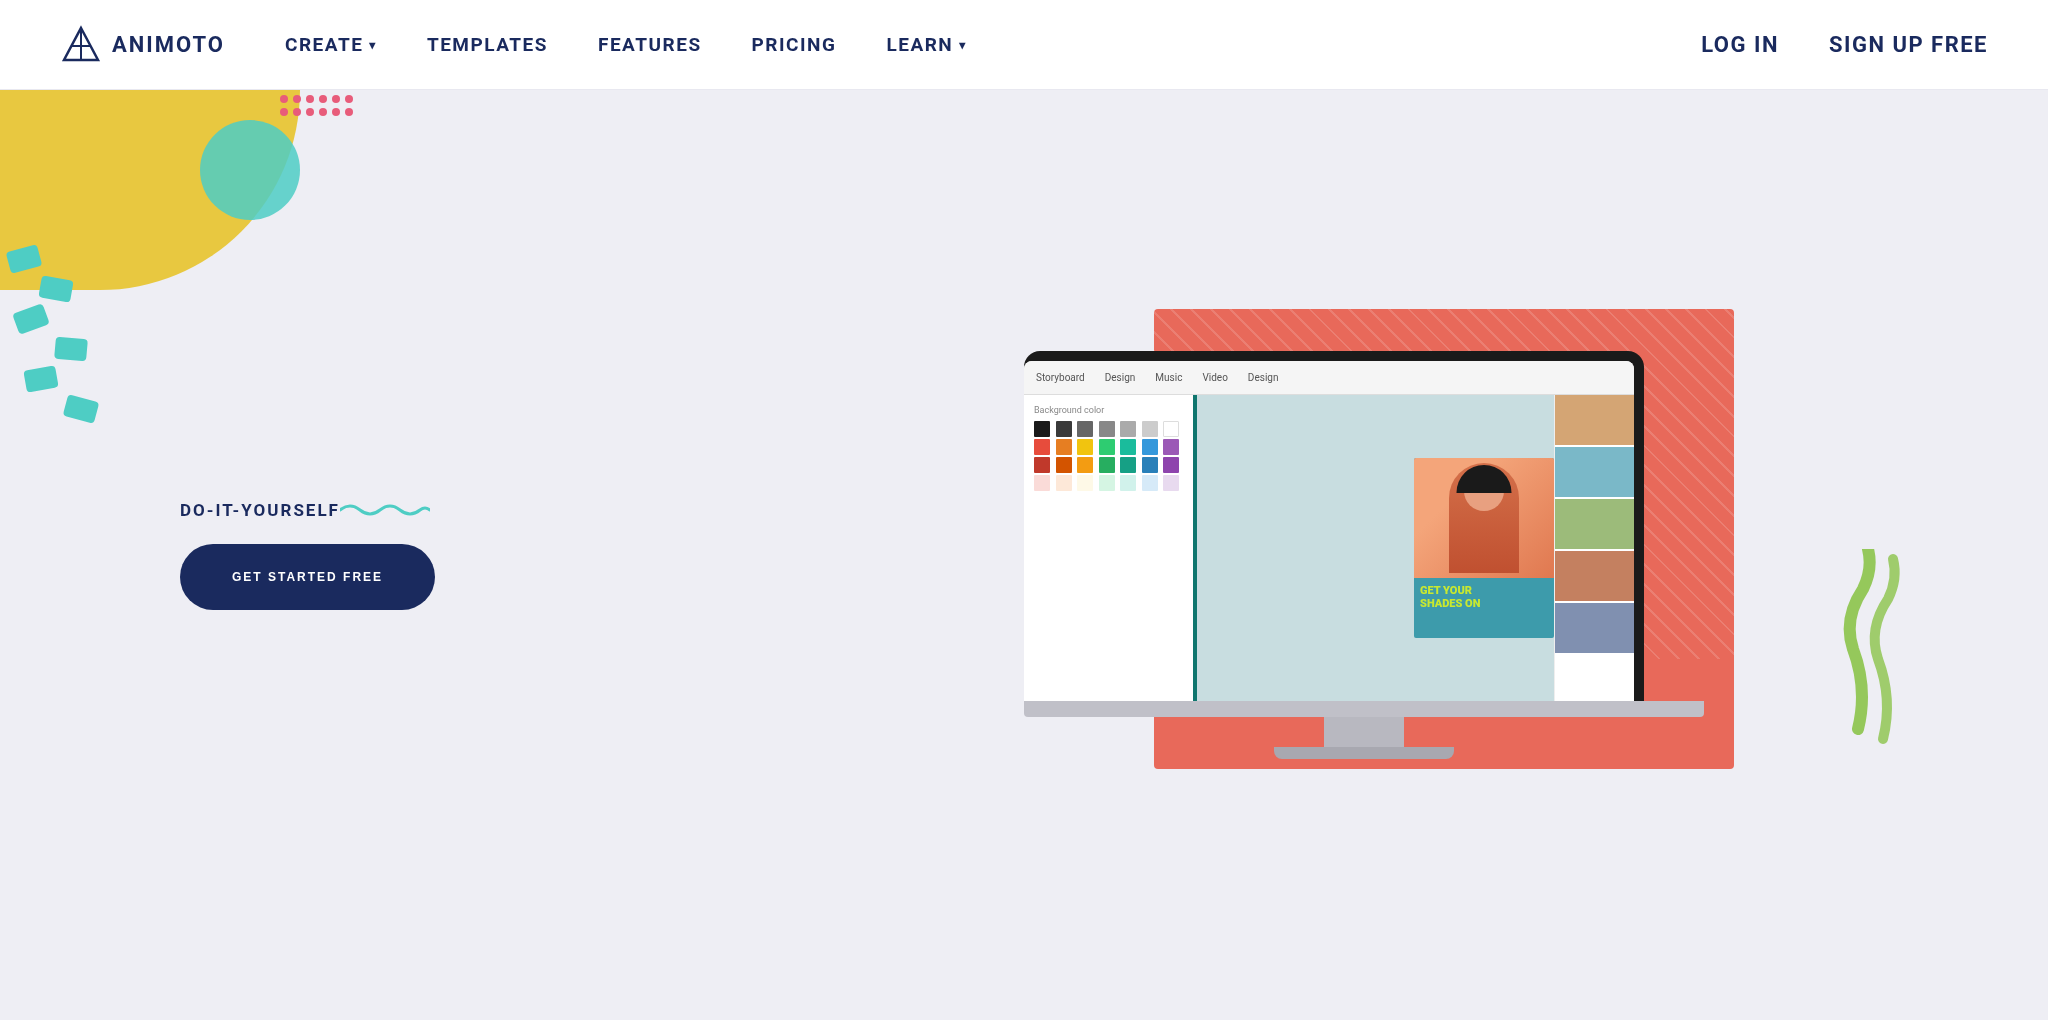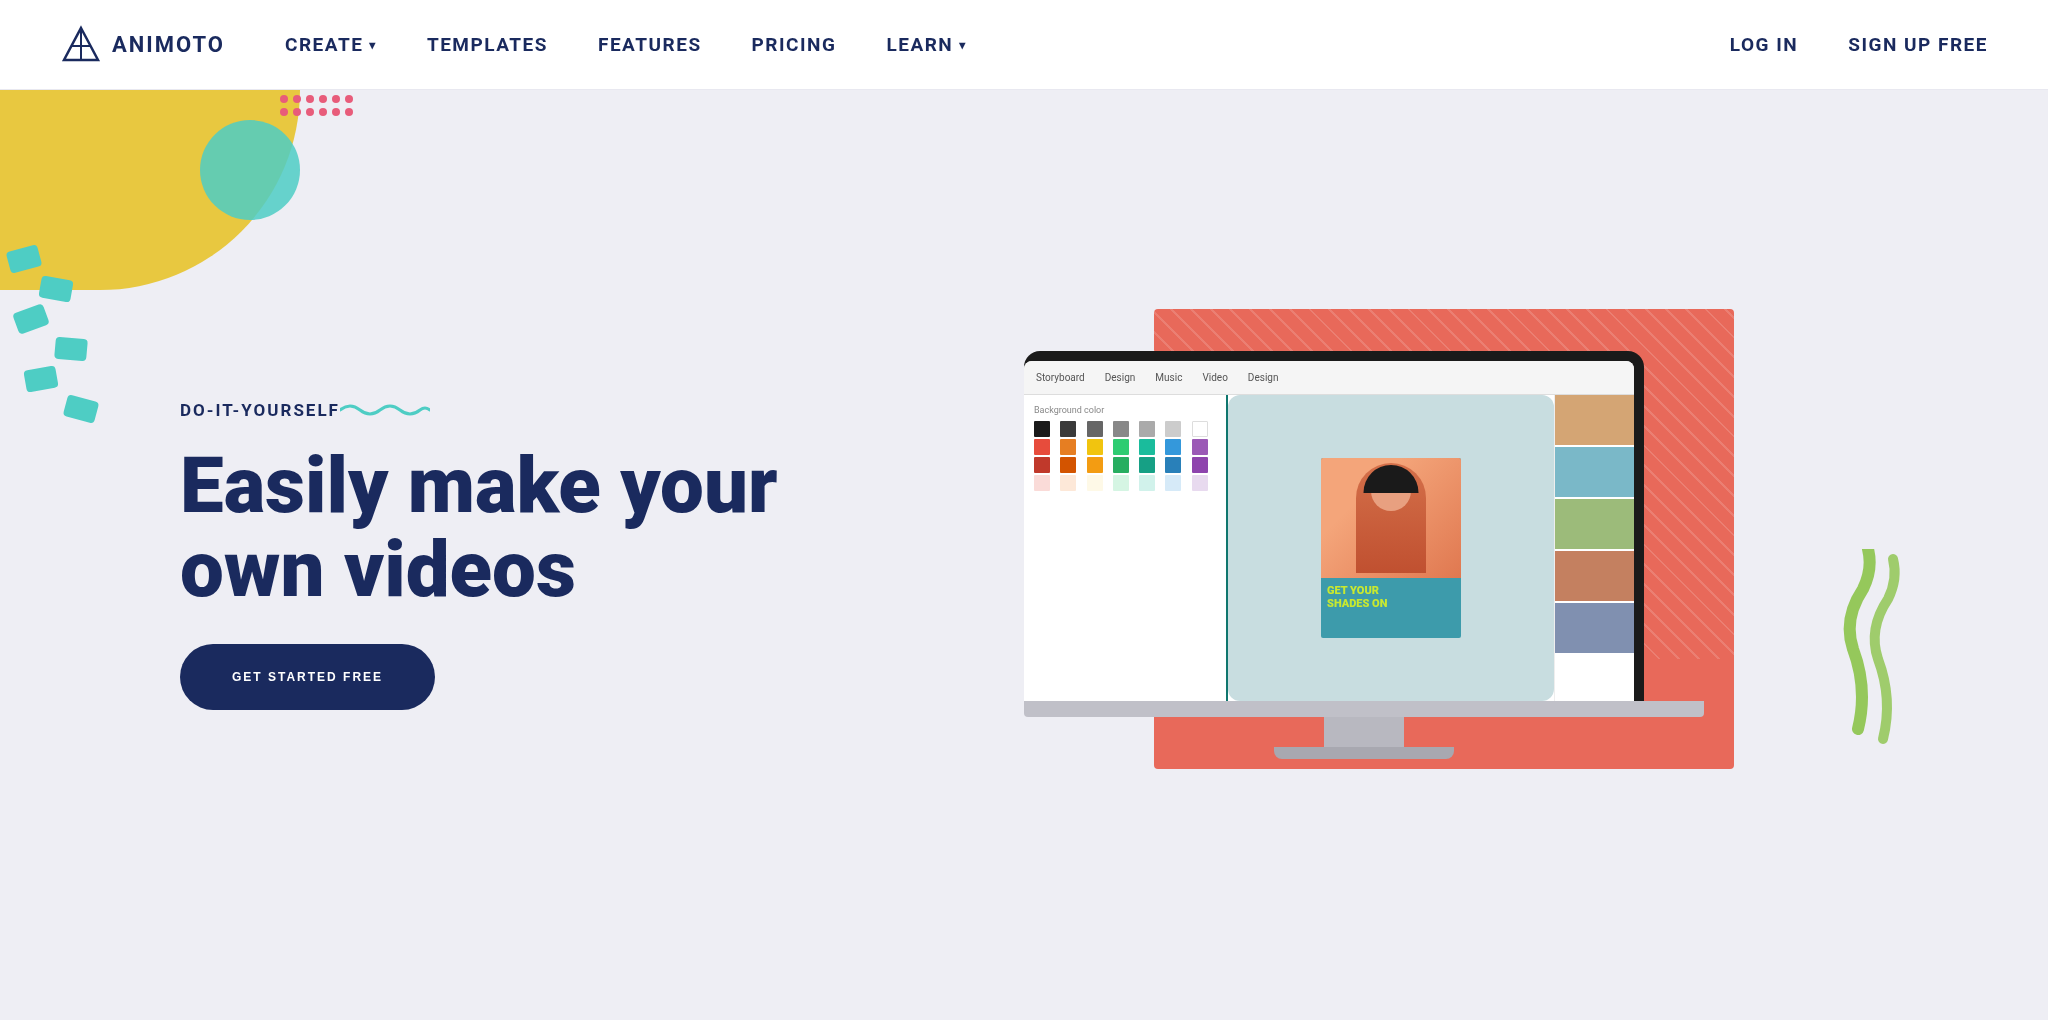--- a/index.html
+++ b/index.html
@@ -65,21 +65,21 @@
       font-size: 12px;
     }
 
     .nav-right {
       display: flex;
       align-items: center;
       gap: 50px;
     }
 
     .nav-right .nav-link {
-      font-size: 19px;
+      font-size: 22px;
       justify-content: flex-end;
     }
 
     
     .hero {
       background: #eeeef4;
       min-height: 930px;
       display: flex;
       align-items: center;
       position: relative;
@@ -284,23 +284,23 @@
       font-size: 10px;
       color: #555;
     }
 
     .app-body {
       display: flex;
       height: calc(340px - 34px);
     }
 
     .app-sidebar-left {
-      width: 204px;
+      width: 173px;
       background: #fff;
-      border-right: 2px solid #0f766e;
+      border-right: 4px solid #0f766e;
       padding: 10px;
     }
 
     .color-picker-label {
       font-size: 9px;
       color: #888;
       margin-bottom: 6px;
     }
 
     .color-grid {
@@ -314,23 +314,22 @@
       width: 16px;
       height: 16px;
       border-radius: 1px;
     }
 
     .app-canvas {
       flex: 1;
       background: #c8dde0;
       display: flex;
       align-items: center;
-      justify-content: center;
-      position: relative;
-      border-radius: 12px;
+      justify-content: flex-end;
+      position: relative;
     }
 
     .canvas-card {
       width: 140px;
       height: 180px;
       background: #3d9bab;
       position: relative;
       border-radius: 2px;
       overflow: hidden;
     }
@@ -511,24 +510,20 @@
   </div>
 
   <div class="hero-left">
     <div class="hero-tag">
       <span>DO-IT-YOURSELF</span>
       <svg class="wavy-svg" width="90" height="20" viewBox="0 0 90 20">
         <path d="M0 10 Q10 2, 20 10 Q30 18, 40 10 Q50 2, 60 10 Q70 18, 80 10 Q85 6, 90 10" fill="none" stroke="#4ecdc4" stroke-width="3" stroke-linecap="round"></path>
       </svg>
     </div>
 
-    <h1 class="hero-title">
-      <span>Easily make your</span><br>
-      <span>own videos</span>
-    </h1>
 
 
     <button class="cta-button">
       <span>GET STARTED FREE</span>
     </button>
   </div>
 
   <div class="hero-right">
     <div class="monitor-container">
 

